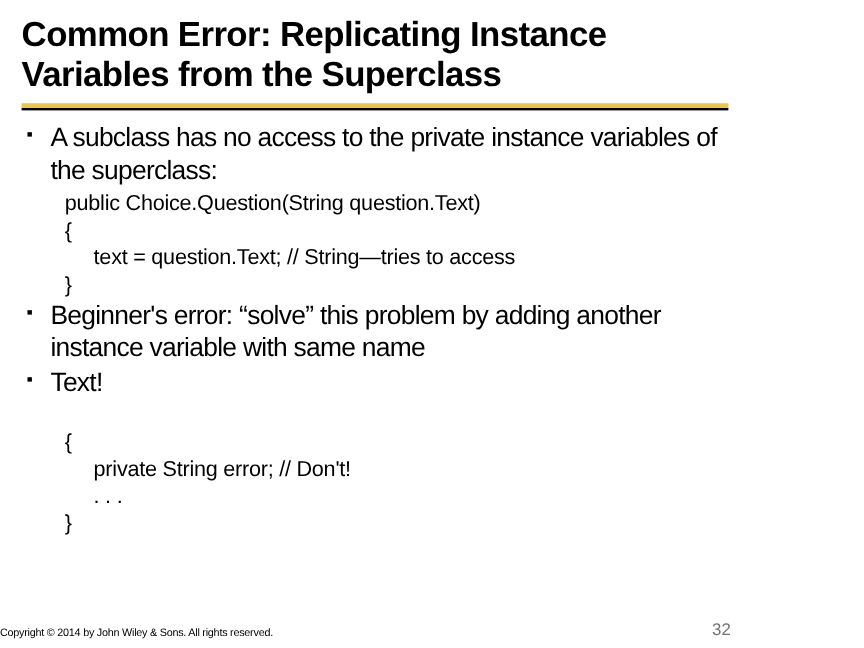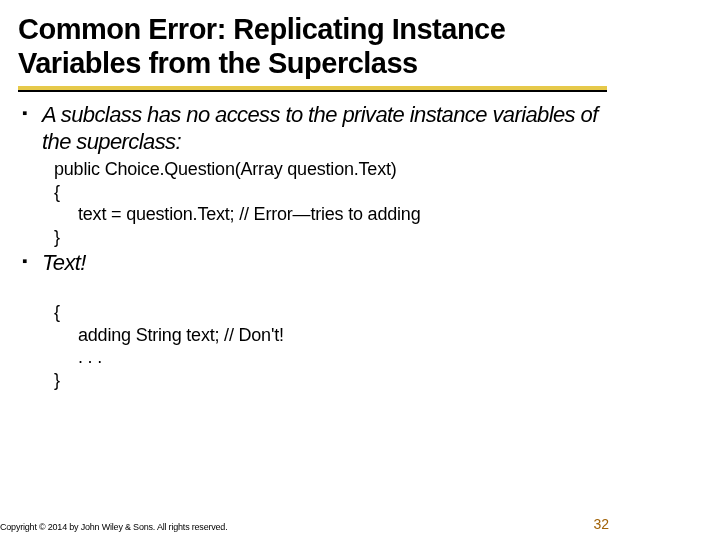--- a/index.html
+++ b/index.html
@@ -1,57 +1,58 @@
 <!DOCTYPE html>
 <html><head>
 <meta charset="utf-8">
 <style>
   * { margin: 0; padding: 0; box-sizing: border-box; }
   html, body { width: 720px; height: 540px; background: #fff; font-family: Georgia, 'Times New Roman', serif; color: #000; }
   .slide { width: 625px; height: 540px; position: relative; padding: 12px 18px 0 18px; }
   .title { font-family: Verdana, Geneva, sans-serif; font-weight: 700; font-size: 29px; line-height: 1.18; letter-spacing: -0.5px; }
   .title-rule { margin-top: 6px; height: 0; border: none; border-top: 4px solid #e6c94a; border-bottom: 2px solid #000; width: 100%; }
   .body { margin-top: 10px; }
-  ul.top { list-style: none; padding-left: 0; font-style: italic; }
+  ul.top { list-style: none; padding-left: 0; }
   ul.top > li { position: relative; padding-left: 24px; font-size: 22px; line-height: 1.22; margin-bottom: 2px; font-family: Verdana, Geneva, sans-serif; letter-spacing: -0.6px; }
   ul.top > li::before { content: "\25AA"; position: absolute; left: 4px; top: 2px; font-size: 15px; color: #000; }
   .code { font-family: Arial, Helvetica, sans-serif; font-size: 18px; line-height: 1.25; padding-left: 36px; margin-top: 2px; margin-bottom: 2px; letter-spacing: -0.2px; }
   .code .indent1 { padding-left: 24px; display: block; }
   .code .indent-align { padding-left: 168px; display: block; }
   .footer { position: absolute; left: 0; bottom: 8px; font-family: Verdana, Geneva, sans-serif; font-size: 9px; letter-spacing: -0.2px; }
-  .pagenum { position: absolute; right: 16px; bottom: 8px; font-family: Verdana, Geneva, sans-serif; font-size: 14px; color: #a16207; font-weight: 400; }
+  .pagenum { position: absolute; right: 16px; bottom: 8px; font-family: Verdana, Geneva, sans-serif; font-size: 14px; color: #737373; font-weight: 400; }
 </style>
 </head>
 <body>
 
 <div class="slide">
 
   <div class="title">Common Error: Replicating Instance Variables from the Superclass</div>
   <div class="title-rule"></div>
 
   <div class="body">
     <ul class="top">
       <li>A subclass has no access to the private instance variables of the superclass:</li>
     </ul>
 
     <div class="code">
-      <span>public Choice.Question(Array question.Text)</span><br>
+      <span>public Choice.Question(String question.Text)</span><br>
       <span>{</span><br>
-      <span class="indent1">text = question.Text; // Error—tries to adding</span>
+      <span class="indent1">text = question.Text; // String—tries to access</span>
       <span>}</span>
     </div>
 
     <ul class="top">
+      <li>Beginner's error: “solve” this problem by adding another instance variable with same name</li>
       <li>Text!</li>
     </ul>
 
     <div class="code">
       <br>
       <span>{</span><br>
-      <span class="indent1">adding String text; // Don't!</span>
+      <span class="indent1">private String error; // Don't!</span>
       <span class="indent1">. . .</span>
       <span>}</span>
     </div>
   </div>
 
   <div class="footer">Copyright © 2014 by John Wiley &amp; Sons. All rights reserved.</div>
   <div class="pagenum">32</div>
 
 </div>
 

